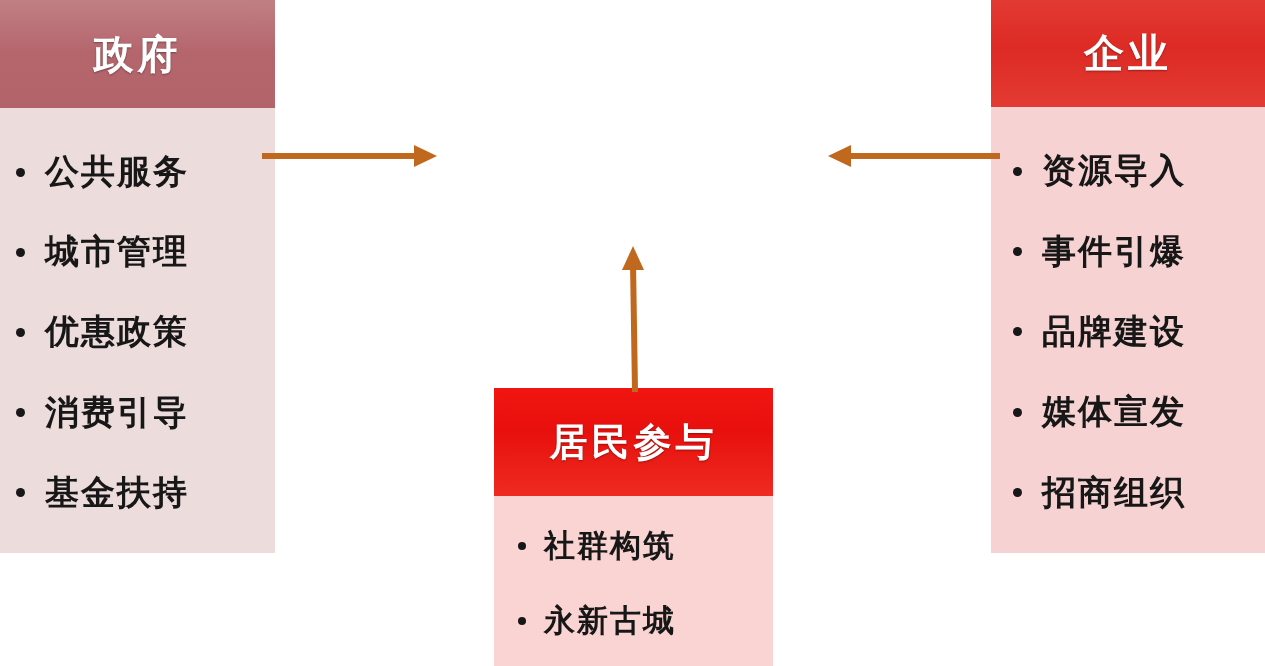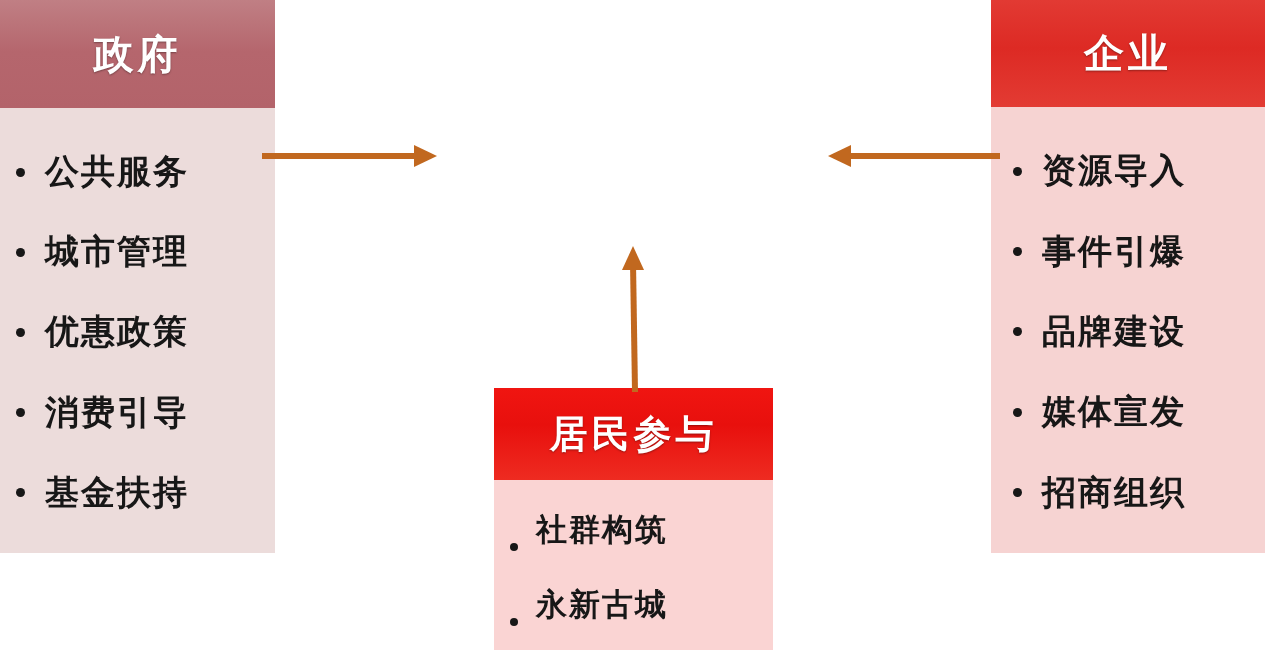--- a/index.html
+++ b/index.html
@@ -101,30 +101,30 @@
   #panel-enterprise .bullet-text { font-size: 34px; }
 
   
   #panel-residents {
     left: 494px;
     top: 388px;
     width: 279px;
     height: 278px;
   }
   #panel-residents .panel-header {
-    height: 92px;
+    height: 108px;
     background: linear-gradient(180deg, #f01511 0%, #e8100d 40%, #ee2b21 100%);
     font-size: 38px;
   }
   #panel-residents .panel-body {
     height: 170px;
     background: #fad4d3;
     padding: 12px 0 8px 0;
   }
-  #panel-residents .bullet-row { padding-left: 16px; align-items: flex-end; }
+  #panel-residents .bullet-row { padding-left: 24px; }
   #panel-residents .bullet-dot { width: 8px; height: 8px; margin-right: 18px; }
   #panel-residents .bullet-text { font-size: 31px; }
 
   
   #center-box {
     position: absolute;
     left: 427px;
     top: 61px;
     width: 408px;
     height: 185px;

